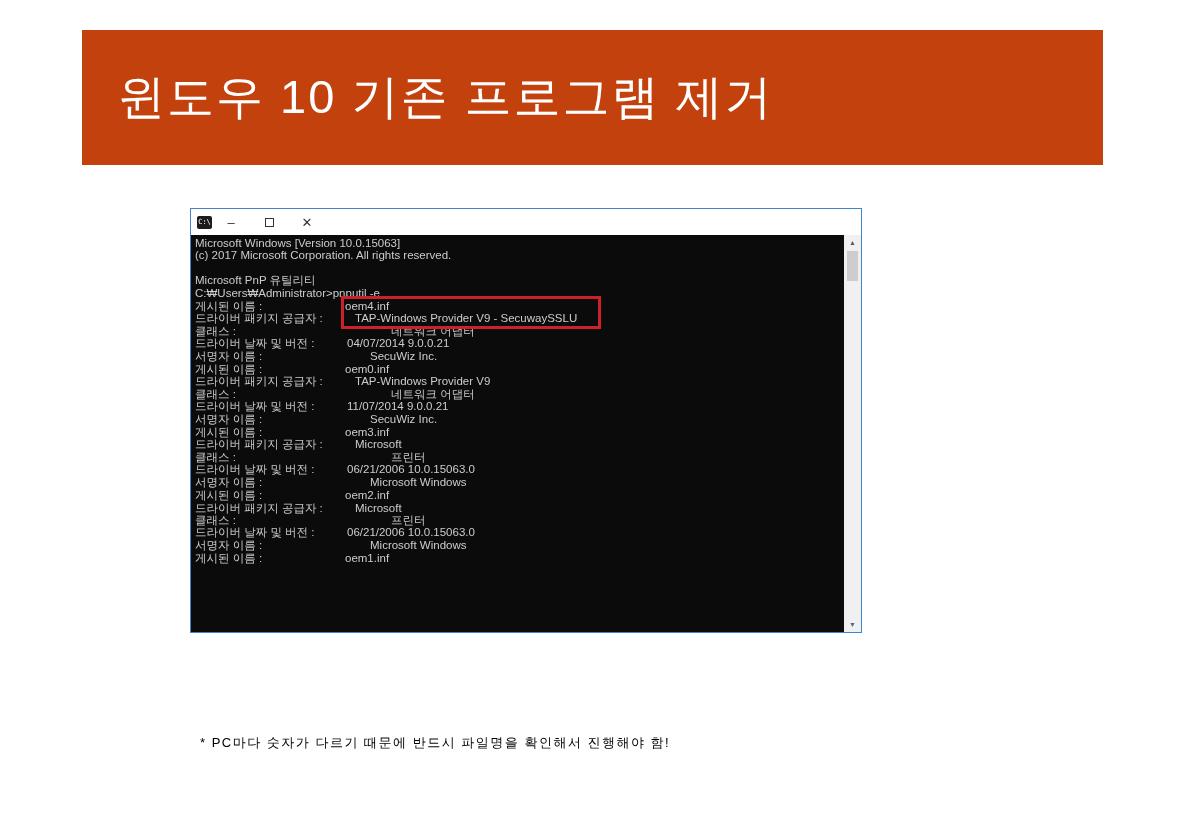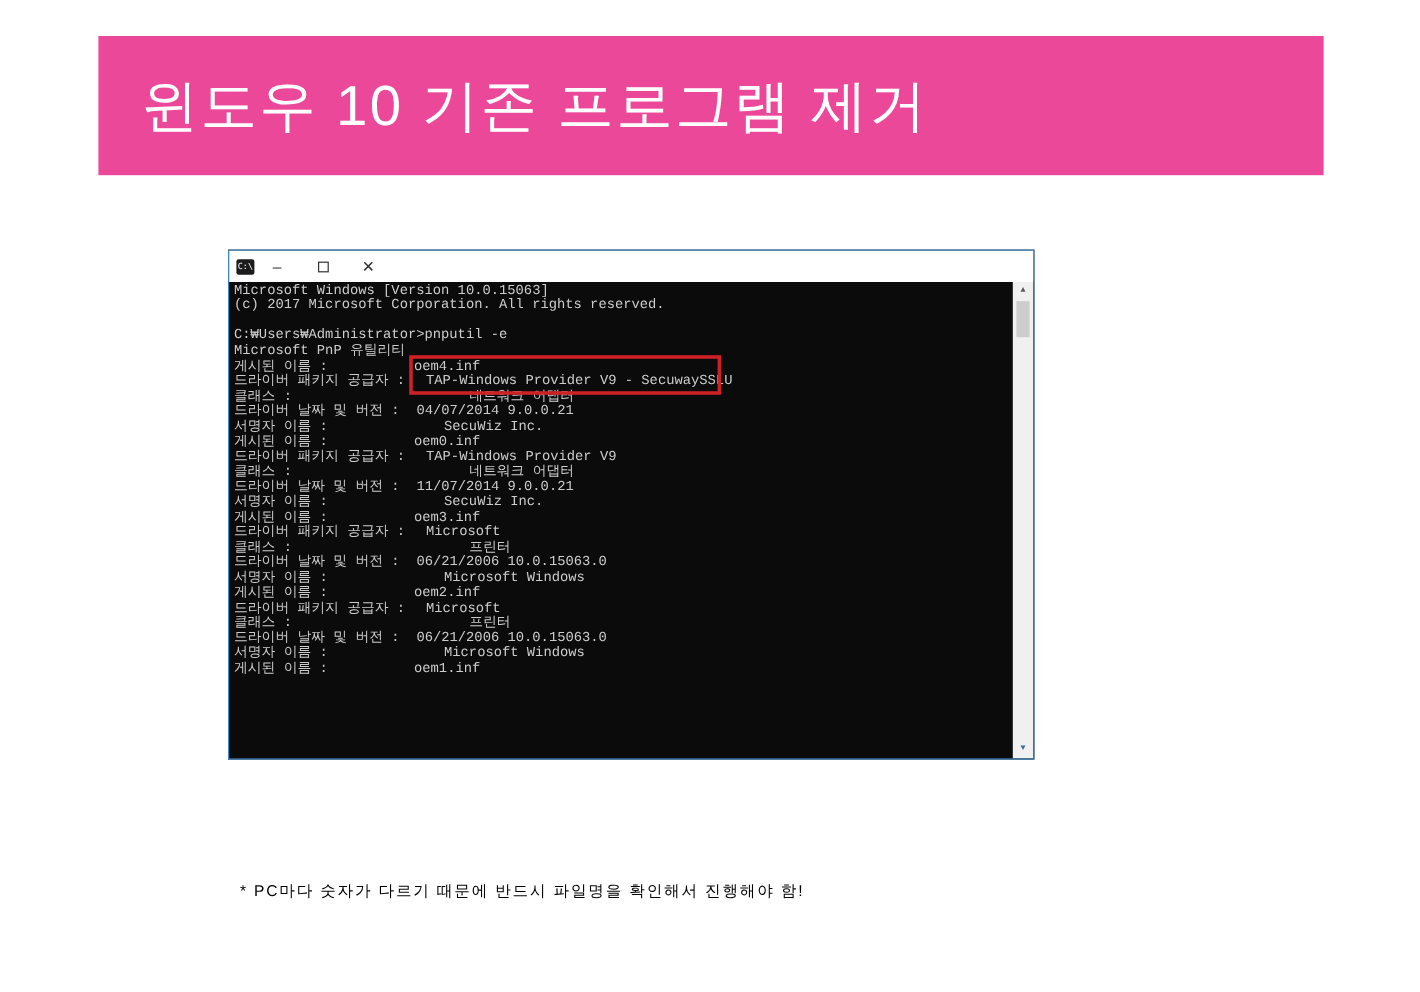--- a/index.html
+++ b/index.html
@@ -1,21 +1,21 @@
 <!DOCTYPE html>
 <html><head>
 <meta charset="utf-8">
 <style>
   * { margin:0; padding:0; box-sizing:border-box; }
   html,body { width:1183px; height:827px; background:#ffffff; font-family:"Liberation Sans", sans-serif; overflow:hidden; }
 
   
   .banner {
-    position:absolute; left:82px; top:30px; width:1021px; height:116px;
-    background:#ec4899; display:flex; align-items:center;
+    position:absolute; left:82px; top:30px; width:1021px; height:135px;
+    background:#c2410c; display:flex; align-items:center;
   }
   .banner-title {
     color:#ffffff; font-size:47px; font-weight:400; letter-spacing:2px;
     padding-left:36px; white-space:nowrap;
   }
 
   
   .term-window {
     position:absolute; left:190px; top:208px; width:672px; height:425px;
     border:1px solid #3C86C9; background:#0B0B0B;
@@ -33,21 +33,21 @@
   .win-btns { display:flex; flex:none; margin-right:6px; }
   .win-btn {
     width:38px; height:24px; display:flex; align-items:center; justify-content:center;
     color:#333; font-size:13px; cursor:default;
   }
   .win-btn.max span { width:9px; height:9px; border:1px solid #333; display:block; }
 
   
   .term-body {
     position:relative; height:397px; overflow:hidden;
-    font-family:Liberation Mono, monospace; font-size:11.5px;
+    font-family:Liberation Sans, sans-serif; font-size:11.5px;
     color:#CCCCCC; line-height:12.4px; padding:2px 20px 0 4px;
   }
   .tline { white-space:pre; }
   .tline.blank { height:12.4px; }
   .row { display:flex; white-space:pre; }
   .lbl { width:150px; flex:none; white-space:pre; }
   .val { white-space:pre; }
   .v-prov  { padding-left:10px; }
   .v-class { padding-left:46px; }
   .v-date  { padding-left:2px;  }
@@ -92,22 +92,22 @@
           <span></span>
         </div>
       <div class="win-btn">✕</div>
     </div>
   </div>
 
   <div class="term-body">
     <div class="tline">Microsoft Windows [Version 10.0.15063]</div>
     <div class="tline">(c) 2017 Microsoft Corporation. All rights reserved.</div>
     <div class="tline blank"></div>
+    <div class="tline">Microsoft PnP 유틸리티</div>
     <div class="tline">C:₩Users₩Administrator&gt;pnputil -e</div>
-    <div class="tline">Microsoft PnP 유틸리티</div>
 
     <div class="entry">
       <div class="row"><span class="lbl">게시된 이름 :</span><span class="val">oem4.inf</span></div>
       <div class="row"><span class="lbl">드라이버 패키지 공급자 :</span><span class="val v-prov">TAP-Windows Provider V9 - SecuwaySSLU</span></div>
       <div class="row"><span class="lbl">클래스 :</span><span class="val v-class">네트워크 어댑터</span></div>
       <div class="row"><span class="lbl">드라이버 날짜 및 버전 :</span><span class="val v-date">04/07/2014 9.0.0.21</span></div>
       <div class="row"><span class="lbl">서명자 이름 :</span><span class="val v-sign">SecuWiz Inc.</span></div>
       <div class="red-box"></div>
     </div>
 

